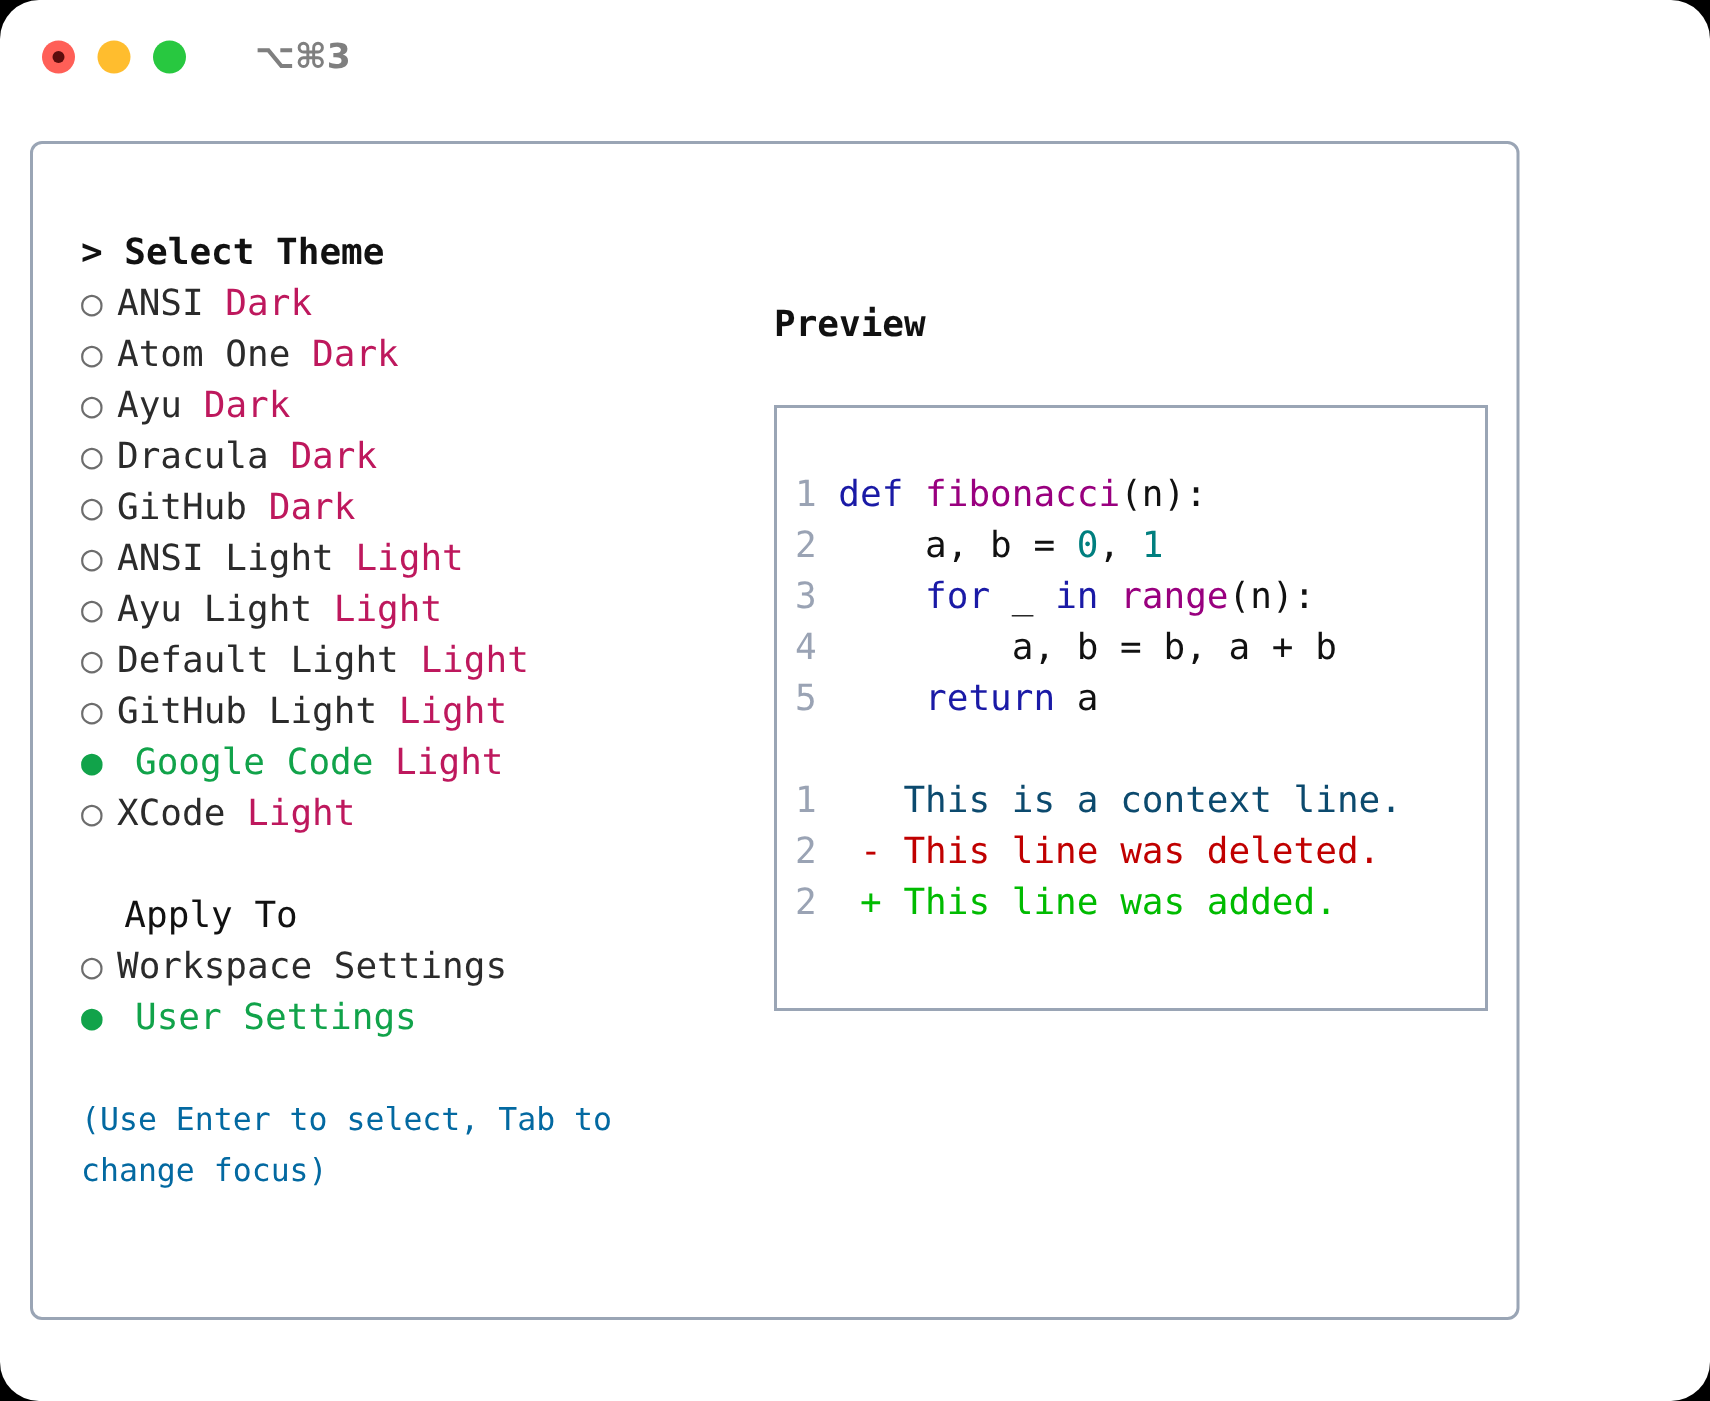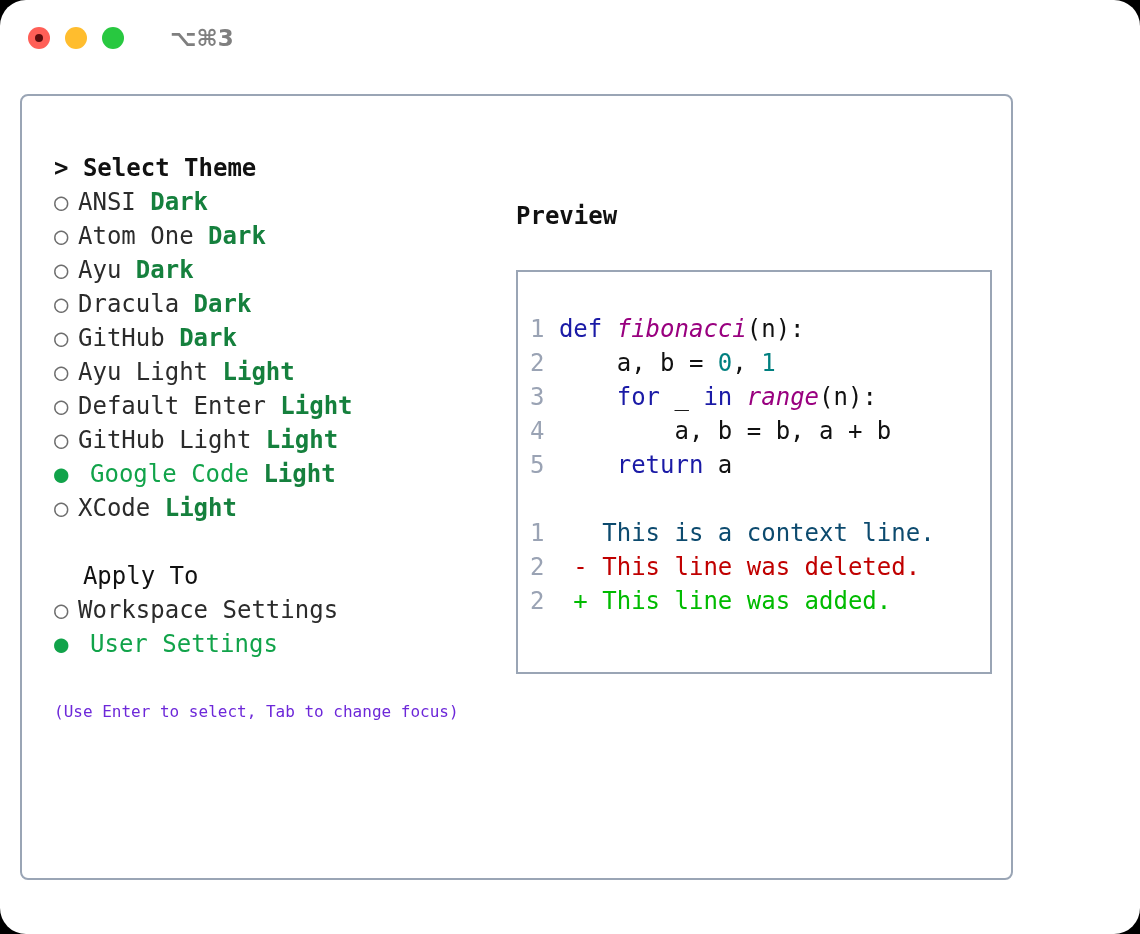--- a/index.html
+++ b/index.html
@@ -123,36 +123,36 @@
     display: block;
   }
   .marker {
     display: inline-block;
     width: 24px;
     color: #6d6d6d;
   }
   .marker.sel { color: #11a34a; }
   .opt.selected .label { color: #11a34a; margin-left: 12px; }
   .label { color: #2b2b2b; }
-  .suffix { color: #15803d; font-weight: bold; }
+  .suffix { color: #be185d; }
 
   .section-label {
     font-size: 24px;
     line-height: 34px;
     color: #111111;
     white-space: pre;
     display: block;
   }
 
   .spacer-line { height: 34px; }
 
   .hint {
-    font-size: 16px;
-    line-height: 34px;
-    color: #6d28d9;
+    font-size: 21px;
+    line-height: 34px;
+    color: #0369a1;
     width: 420px;
     white-space: pre-wrap;
     margin-top: 0;
   }
 
   
   .preview-title {
     font-size: 24px;
     font-weight: bold;
     color: #111111;
@@ -171,21 +171,21 @@
   .code {
     position: absolute;
     left: 12px;
     top: 40px;
     font-size: 24px;
     line-height: 34px;
     white-space: pre;
   }
   .gutter { color: #9aa3b4; }
   .kw  { color: #1a1aa6; }
-  .fn  { color: #99007f; font-style: italic; }
+  .fn  { color: #99007f; }
   .num { color: #007f7f; }
   .pl  { color: #111111; }
   .ctx { color: #0c4a6e; }
   .del { color: #c00000; }
   .add { color: #00bb00; }
   .blankline { display: block; height: 34px; }
 </style>
 </head>
 <body>
 
@@ -204,22 +204,23 @@
     <div class="panel-inner">
 
       <div class="left-col">
         <div class="head"><span>&gt; </span><span>Select Theme</span></div>
         <div id="theme-list">
             <span class="opt"><span class="marker">○ </span><span class="label">ANSI</span><span class="suffix"> Dark</span></span>
             <span class="opt"><span class="marker">○ </span><span class="label">Atom One</span><span class="suffix"> Dark</span></span>
             <span class="opt"><span class="marker">○ </span><span class="label">Ayu</span><span class="suffix"> Dark</span></span>
             <span class="opt"><span class="marker">○ </span><span class="label">Dracula</span><span class="suffix"> Dark</span></span>
             <span class="opt"><span class="marker">○ </span><span class="label">GitHub</span><span class="suffix"> Dark</span></span>
+            <span class="opt"><span class="marker">○ </span><span class="label">ANSI Light</span><span class="suffix"> Light</span></span>
             <span class="opt"><span class="marker">○ </span><span class="label">Ayu Light</span><span class="suffix"> Light</span></span>
-            <span class="opt"><span class="marker">○ </span><span class="label">Default Enter</span><span class="suffix"> Light</span></span>
+            <span class="opt"><span class="marker">○ </span><span class="label">Default Light</span><span class="suffix"> Light</span></span>
             <span class="opt"><span class="marker">○ </span><span class="label">GitHub Light</span><span class="suffix"> Light</span></span>
             <span class="opt selected"><span class="marker sel">● </span><span class="label">Google Code</span><span class="suffix"> Light</span></span>
             <span class="opt"><span class="marker">○ </span><span class="label">XCode</span><span class="suffix"> Light</span></span>
           </div>
 
         <div class="spacer-line"></div>
 
         <div class="section-label"><span>  </span><span>Apply To</span></div>
         <div id="apply-list">
             <span class="opt"><span class="marker">○ </span><span class="label">Workspace Settings</span></span>

